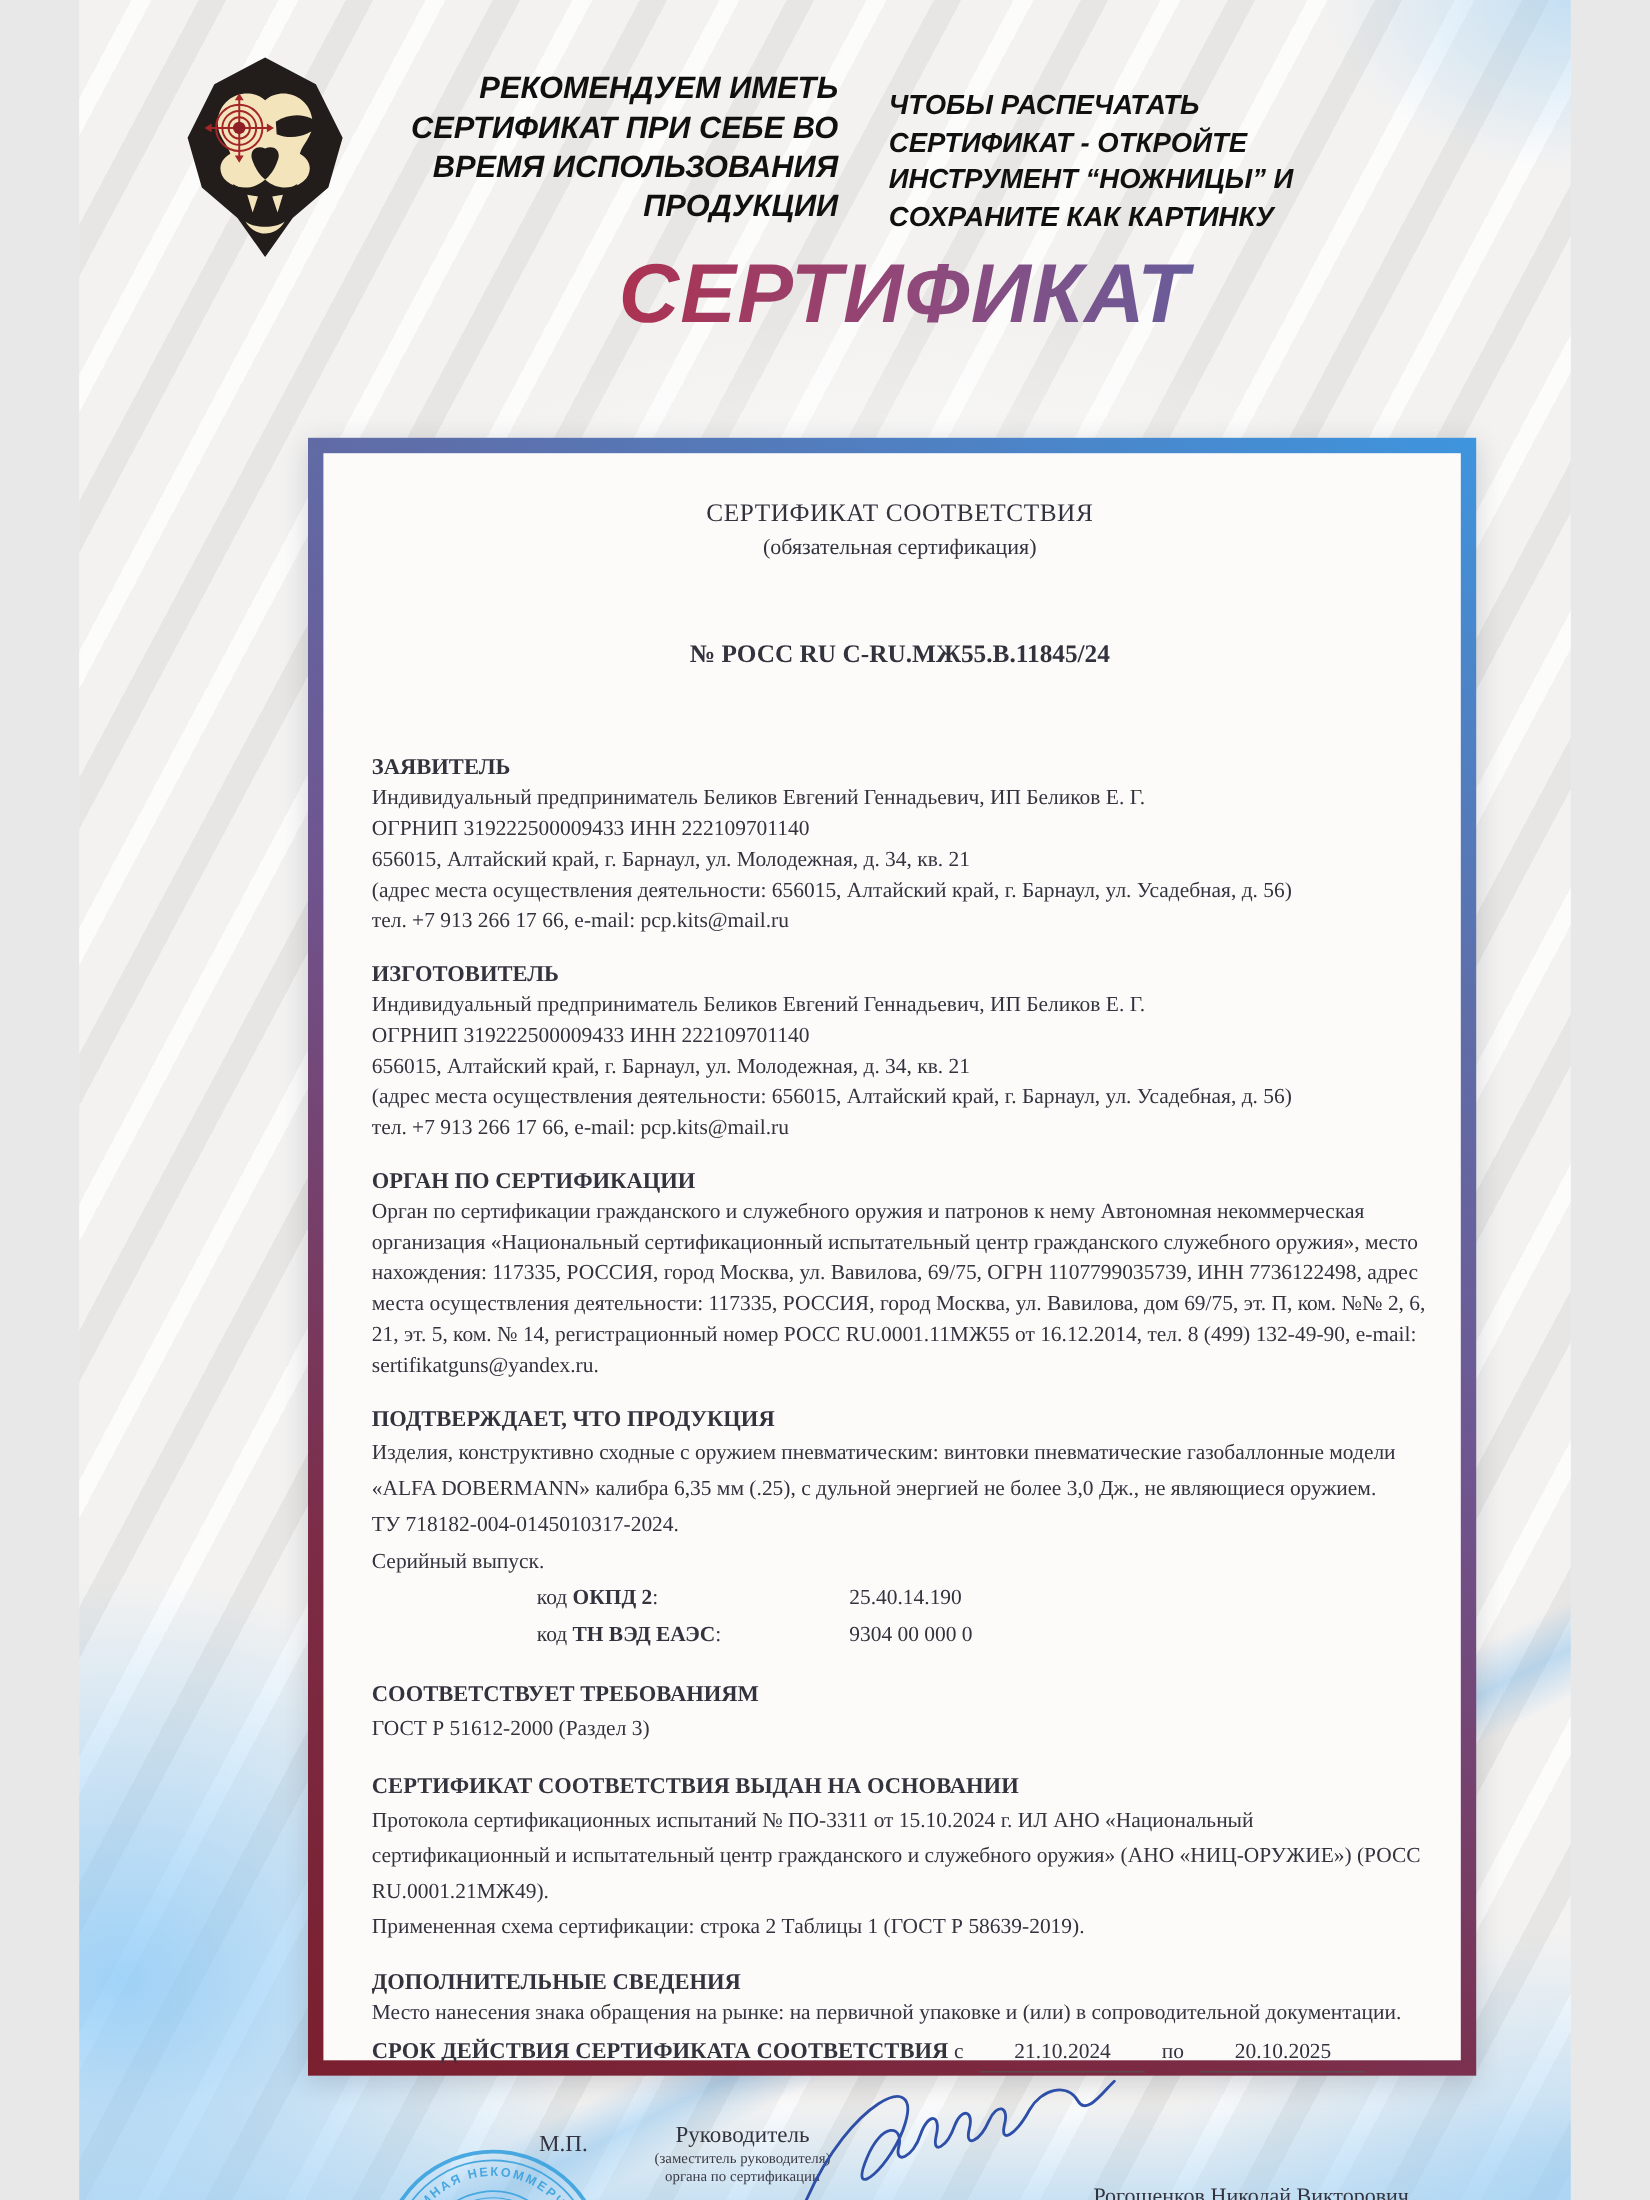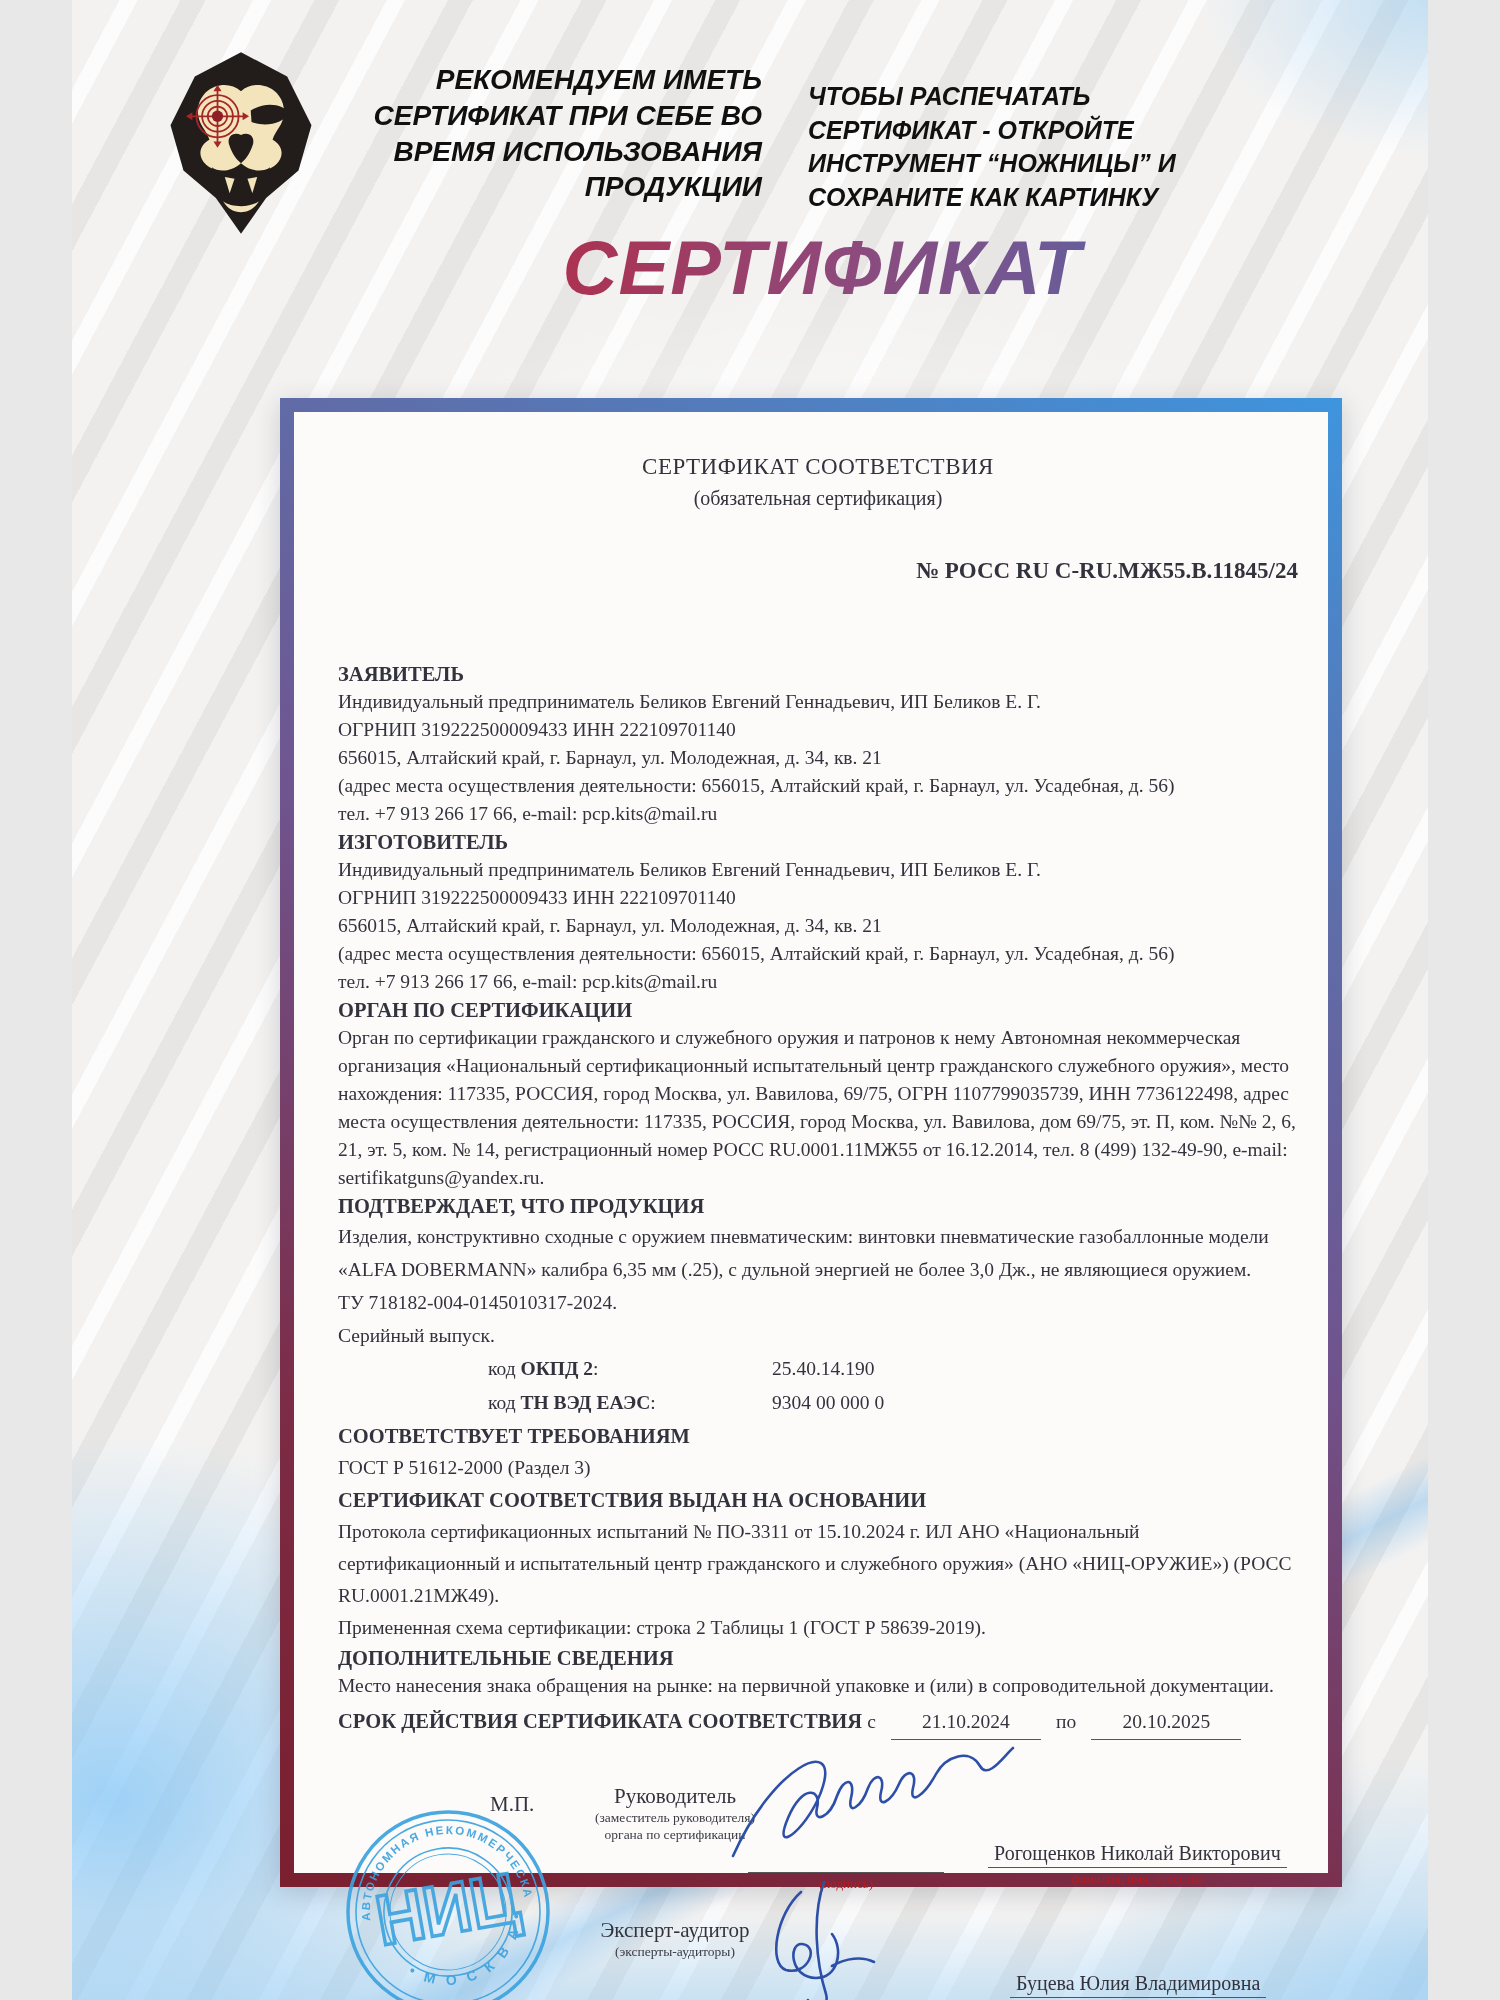--- a/index.html
+++ b/index.html
@@ -32,22 +32,22 @@
     -webkit-background-clip:text;background-clip:text;color:transparent;}
 
   
   .cert{position:absolute;left:208px;top:398px;width:1062px;height:1489px;box-sizing:border-box;padding:14px;
     background:linear-gradient(208deg,#3e95de 0%,#5f6da8 26%,#6f5590 46%,#7c2c47 76%,#7a1f2e 100%);
     box-shadow:0 6px 24px rgba(40,40,60,.18);}
   .cert-inner{position:relative;width:100%;height:100%;box-sizing:border-box;background:#fcfbfa;
     padding:42px 30px 0 44px;color:#33333e;font-family:"Liberation Serif",serif;}
   .doc-title{text-align:center;font-weight:400;font-size:23px;letter-spacing:.5px;}
   .doc-subtitle{text-align:center;font-size:20px;margin-top:7px;}
-  .doc-number{text-align:right;font-weight:700;font-size:23px;margin-top:48px;margin-bottom:76px;}
-  .sec-h{font-weight:700;font-size:20.5px;line-height:28px;}
+  .doc-number{text-align:center;font-weight:700;font-size:23px;margin-top:72px;margin-bottom:76px;}
+  .sec-h{font-weight:700;font-size:20.5px;line-height:28px;margin-top:20px;}
   .bodyline{font-size:19.5px;line-height:28px;}
   .para{font-size:19.5px;line-height:28px;margin:0;}
   .para-wide{font-size:19.5px;line-height:33px;margin:0;}
   .just{text-align:justify;}
   .code-row{display:flex;font-size:19.5px;line-height:34px;}
   .code-label{margin-left:150px;width:284px;}
   .code-label b{font-weight:700;}
   .validity{font-size:20.5px;line-height:34px;margin-top:4px;}
   .validity .vh{font-weight:700;}
   .date-u{display:inline-block;min-width:150px;text-align:center;border-bottom:1.5px solid #555;

